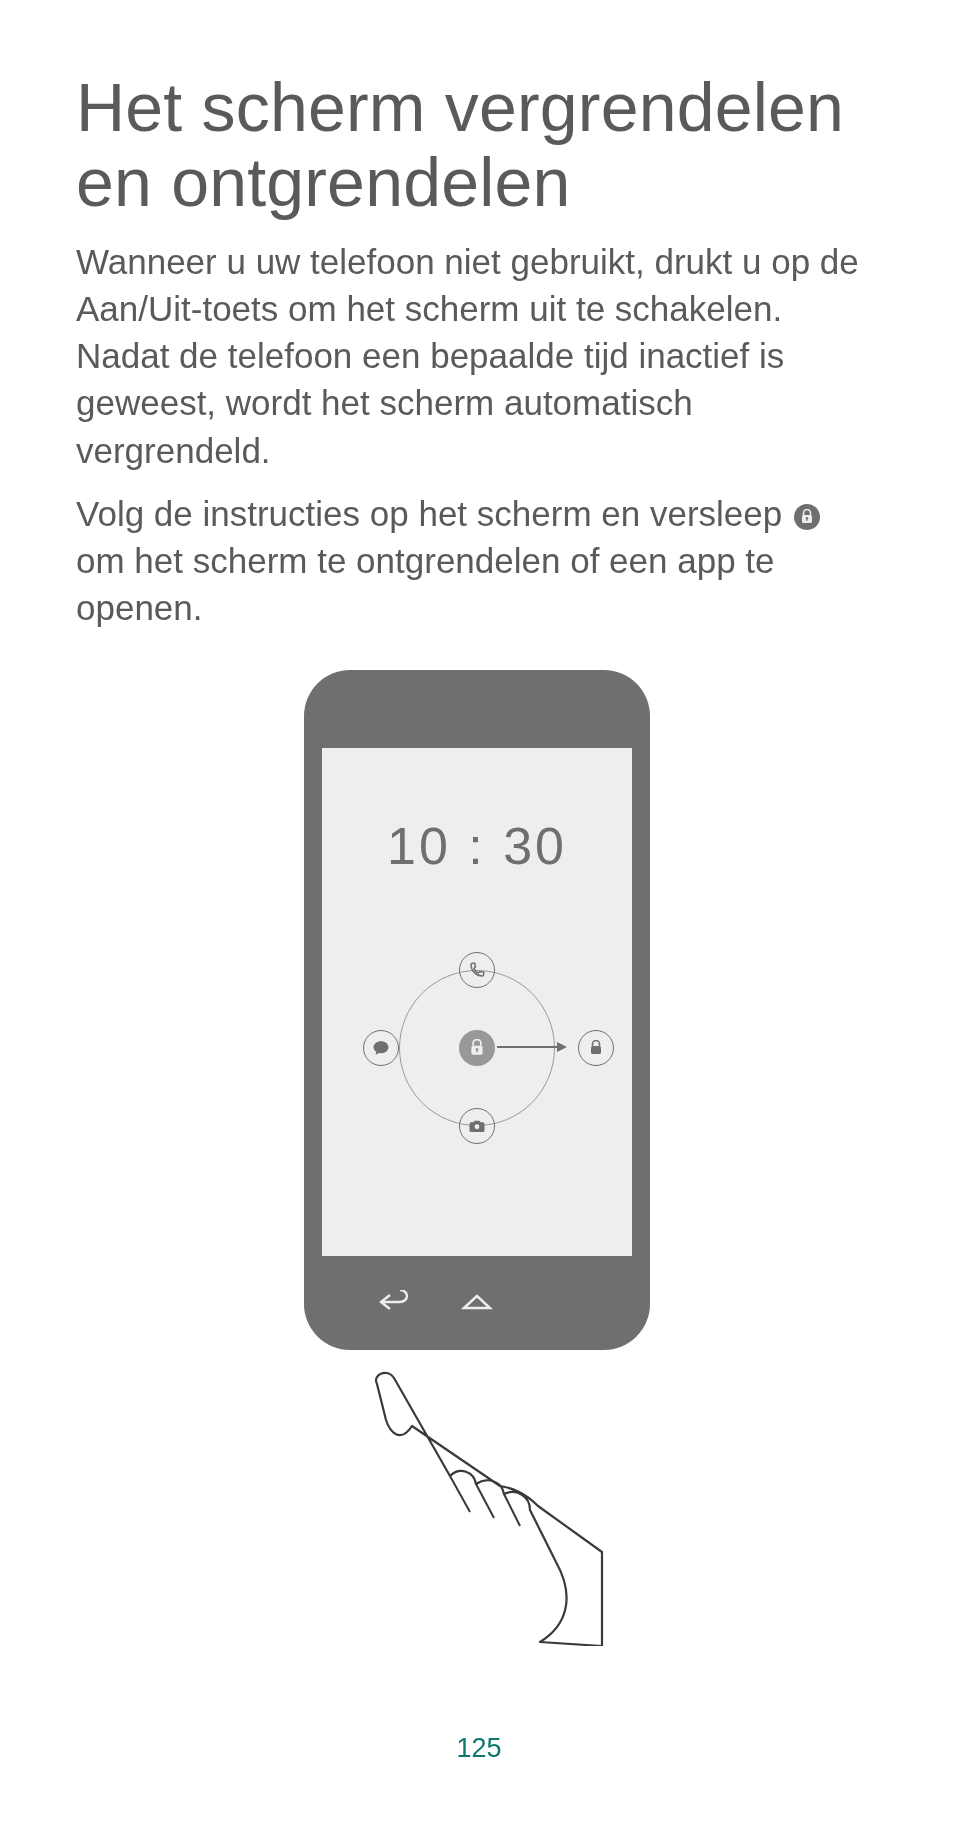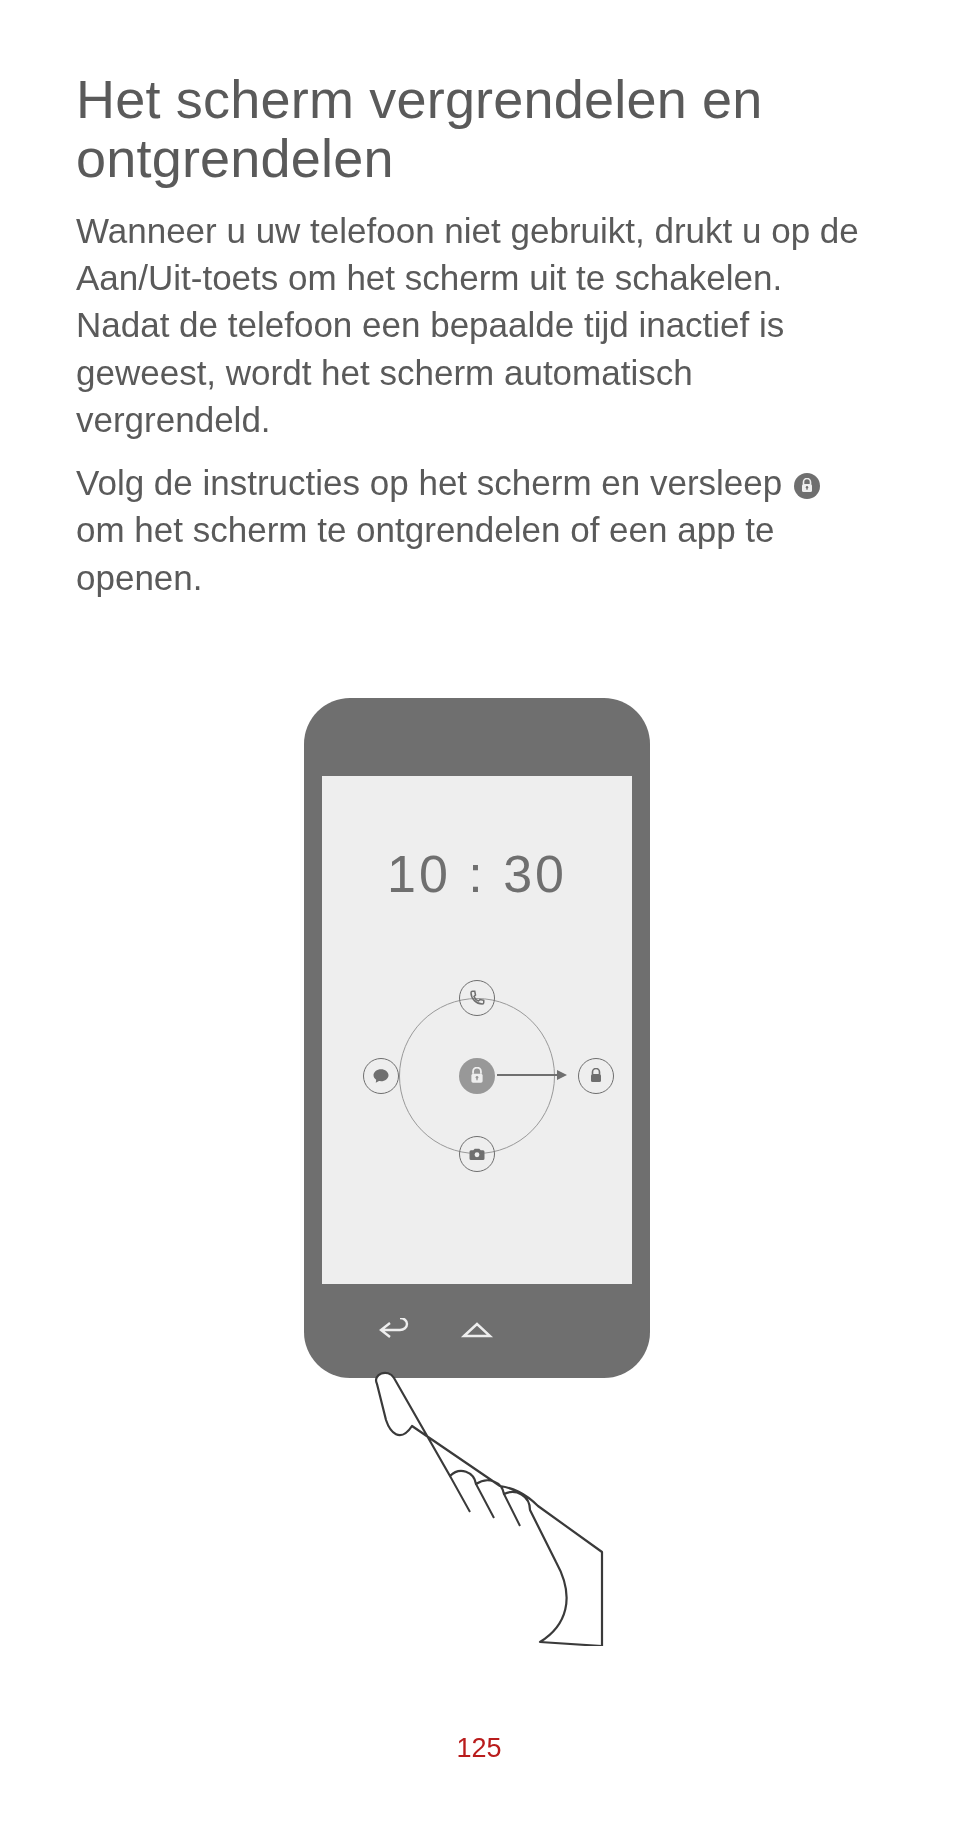--- a/index.html
+++ b/index.html
@@ -1,39 +1,39 @@
 <!DOCTYPE html>
 <html><head>
 <meta charset="utf-8">
 <style>
   * { box-sizing: border-box; margin: 0; padding: 0; }
   html, body { width: 954px; height: 1836px; background: #ffffff; font-family: Arial, Helvetica, sans-serif; color: #5a5a5a; }
   .page { width: 954px; height: 1836px; position: relative; padding: 70px 76px 0 76px; }
-  h1 { font-size: 54px; font-weight: 400; line-height: 1.1; color: #5a5a5a; margin-bottom: 18px; letter-spacing: 0.2px; }
+  h1 { font-size: 68px; font-weight: 400; line-height: 1.1; color: #5a5a5a; margin-bottom: 18px; letter-spacing: 0.2px; }
   .para { font-size: 35px; line-height: 1.35; color: #5a5a5a; margin-bottom: 16px; }
   .inline-lock { display: inline-block; vertical-align: middle; width: 26px; height: 26px; border-radius: 50%; background: #6f6f6f; position: relative; margin: 0 2px; }
   .inline-lock svg { position: absolute; left: 50%; top: 50%; transform: translate(-50%,-50%); }
   .hand-icon { position: absolute; bottom: 186px; left: 50%; transform: translateX(-50%); pointer-events: none; }
 
   
-  .illus-wrap { position: absolute; left: 0; right: 0; top: 698px; display: flex; justify-content: center; }
+  .illus-wrap { position: absolute; left: 0; right: 0; top: 670px; display: flex; justify-content: center; }
   .phone { position: relative; width: 346px; height: 680px; background: #6f6f6f; border-radius: 46px; }
   .phone-screen { position: absolute; left: 18px; right: 18px; top: 78px; height: 508px; background: #eeeeee; }
   .time { position: absolute; top: 68px; left: 0; right: 0; text-align: center; font-size: 52px; color: #6f6f6f; letter-spacing: 3px; font-weight: 400; }
   .unlock-ring { position: absolute; left: 50%; top: 300px; transform: translate(-50%,-50%); width: 156px; height: 156px; border: 1px solid #999; border-radius: 50%; }
   .center-lock { position: absolute; left: 50%; top: 300px; transform: translate(-50%,-50%); width: 36px; height: 36px; border-radius: 50%; background: #989898; display: flex; align-items: center; justify-content: center; }
   .target-circle { position: absolute; width: 36px; height: 36px; border-radius: 50%; border: 1.5px solid #6f6f6f; display: flex; align-items: center; justify-content: center; }
   .tc-phone { left: 50%; top: 222px; transform: translate(-50%,-50%); }
   .tc-msg   { left: 41px; top: 300px; transform: translateY(-50%); }
   .tc-lock  { right: 18px; top: 300px; transform: translateY(-50%); }
   .tc-cam   { left: 50%; top: 378px; transform: translate(-50%,-50%); }
   .arrow { position: absolute; top: 300px; left: 50%; transform: translateY(-50%); margin-left: 20px; }
   .navbar { position: absolute; left: 0; right: 0; bottom: 26px; height: 40px; display: flex; justify-content: space-around; align-items: center; padding: 0 50px; }
 
-  .page-number { position: absolute; bottom: 72px; left: 4px; right: 0; text-align: center; font-size: 27px; color: #b91c1c; }
+  .page-number { position: absolute; bottom: 72px; left: 4px; right: 0; text-align: center; font-size: 27px; color: #0f766e; }
 </style>
 </head>
 <body>
 
 <div class="page">
 
   <h1>Het scherm vergrendelen en ontgrendelen</h1>
 
   <p class="para">Wanneer u uw telefoon niet gebruikt, drukt u op de Aan/Uit-toets om het scherm uit te schakelen. Nadat de telefoon een bepaalde tijd inactief is geweest, wordt het scherm automatisch vergrendeld.</p>
 

